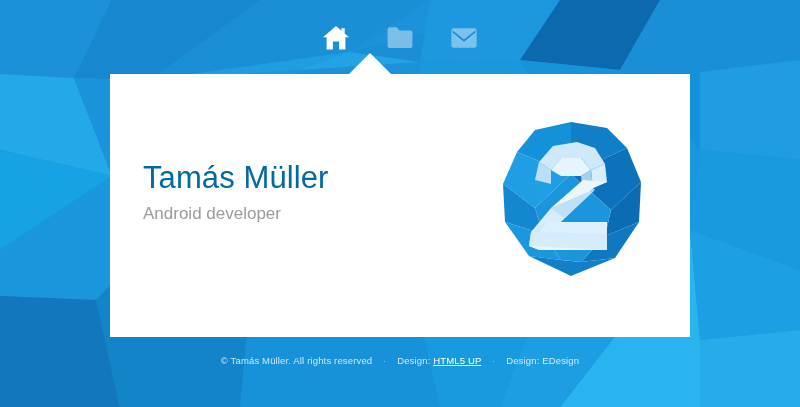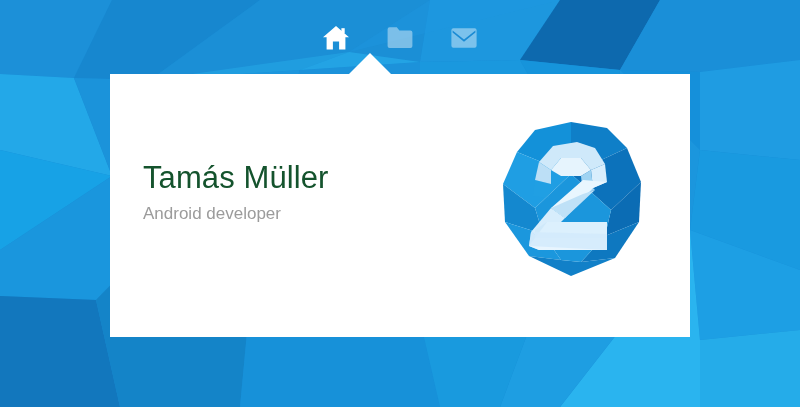--- a/index.html
+++ b/index.html
@@ -87,21 +87,21 @@
   #intro {
     position: absolute;
     left: 33px;
     top: 88px;
   }
   #name {
     margin: 0;
     font-size: 31px;
     font-weight: 300;
     letter-spacing: 0.1px;
-    color: #14532d;
+    color: #0369a1;
     line-height: 1.05;
     white-space: nowrap;
   }
   #role {
     margin: 9px 0 12px 0;
     font-size: 17px;
     font-weight: 400;
     color: #9b9b9b;
     line-height: 1.2;
     white-space: nowrap;
@@ -259,14 +259,23 @@
             <polygon points="52,104 112,104 112,120 40,120" fill="#dcf0fd"></polygon>
             <polygon points="34,128 112,132 112,116 36,114" fill="#d2eafb" opacity="0.85"></polygon>
             <polygon points="56,66 40,62 38,78 54,80" fill="#2aa7e8" opacity="0.2"></polygon>
           </g>
         </svg>
       </div>
 
     </div>
   </div>
 
+  <div id="footer">
+    <span class="piece">© Tamás Müller. All rights reserved</span>
+    <span class="sep">·</span>
+    <span class="piece">Design:</span>
+    <span class="lnk">HTML5 UP</span>
+    <span class="sep">·</span>
+    <span class="piece">Design:</span>
+    <span class="piece">EDesign</span>
+  </div>
 
 </div>
 
 </body></html>

